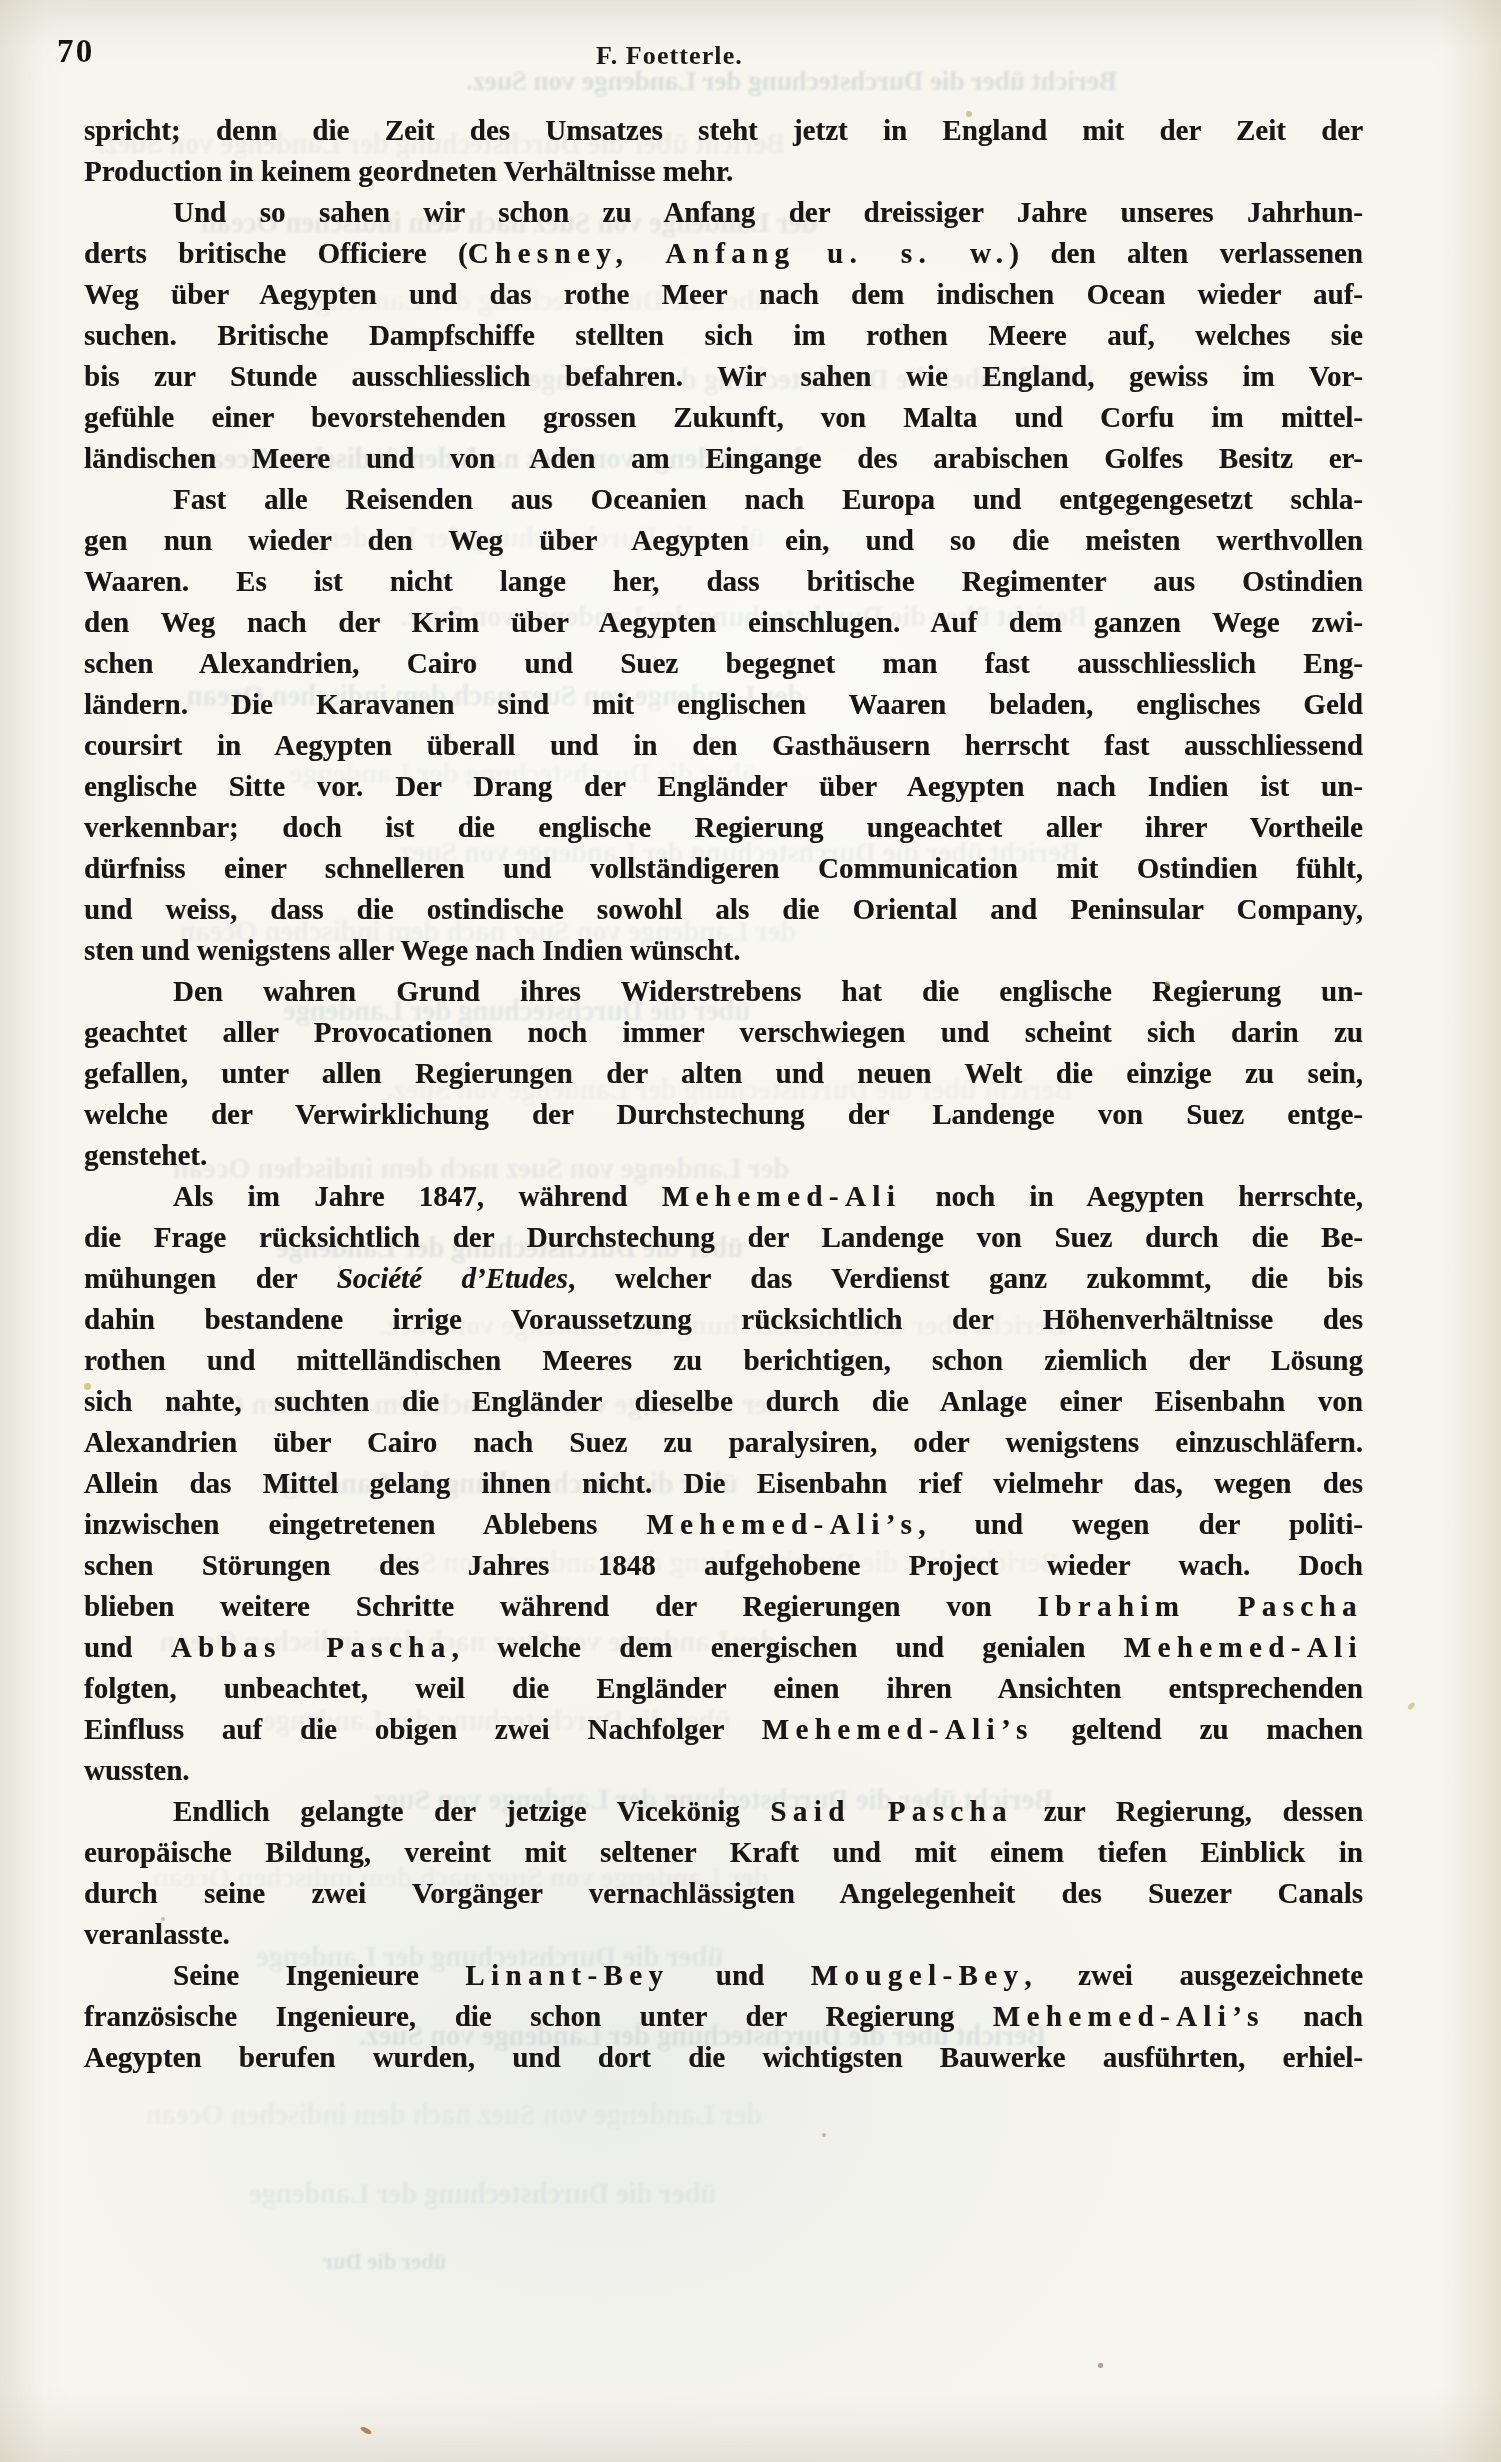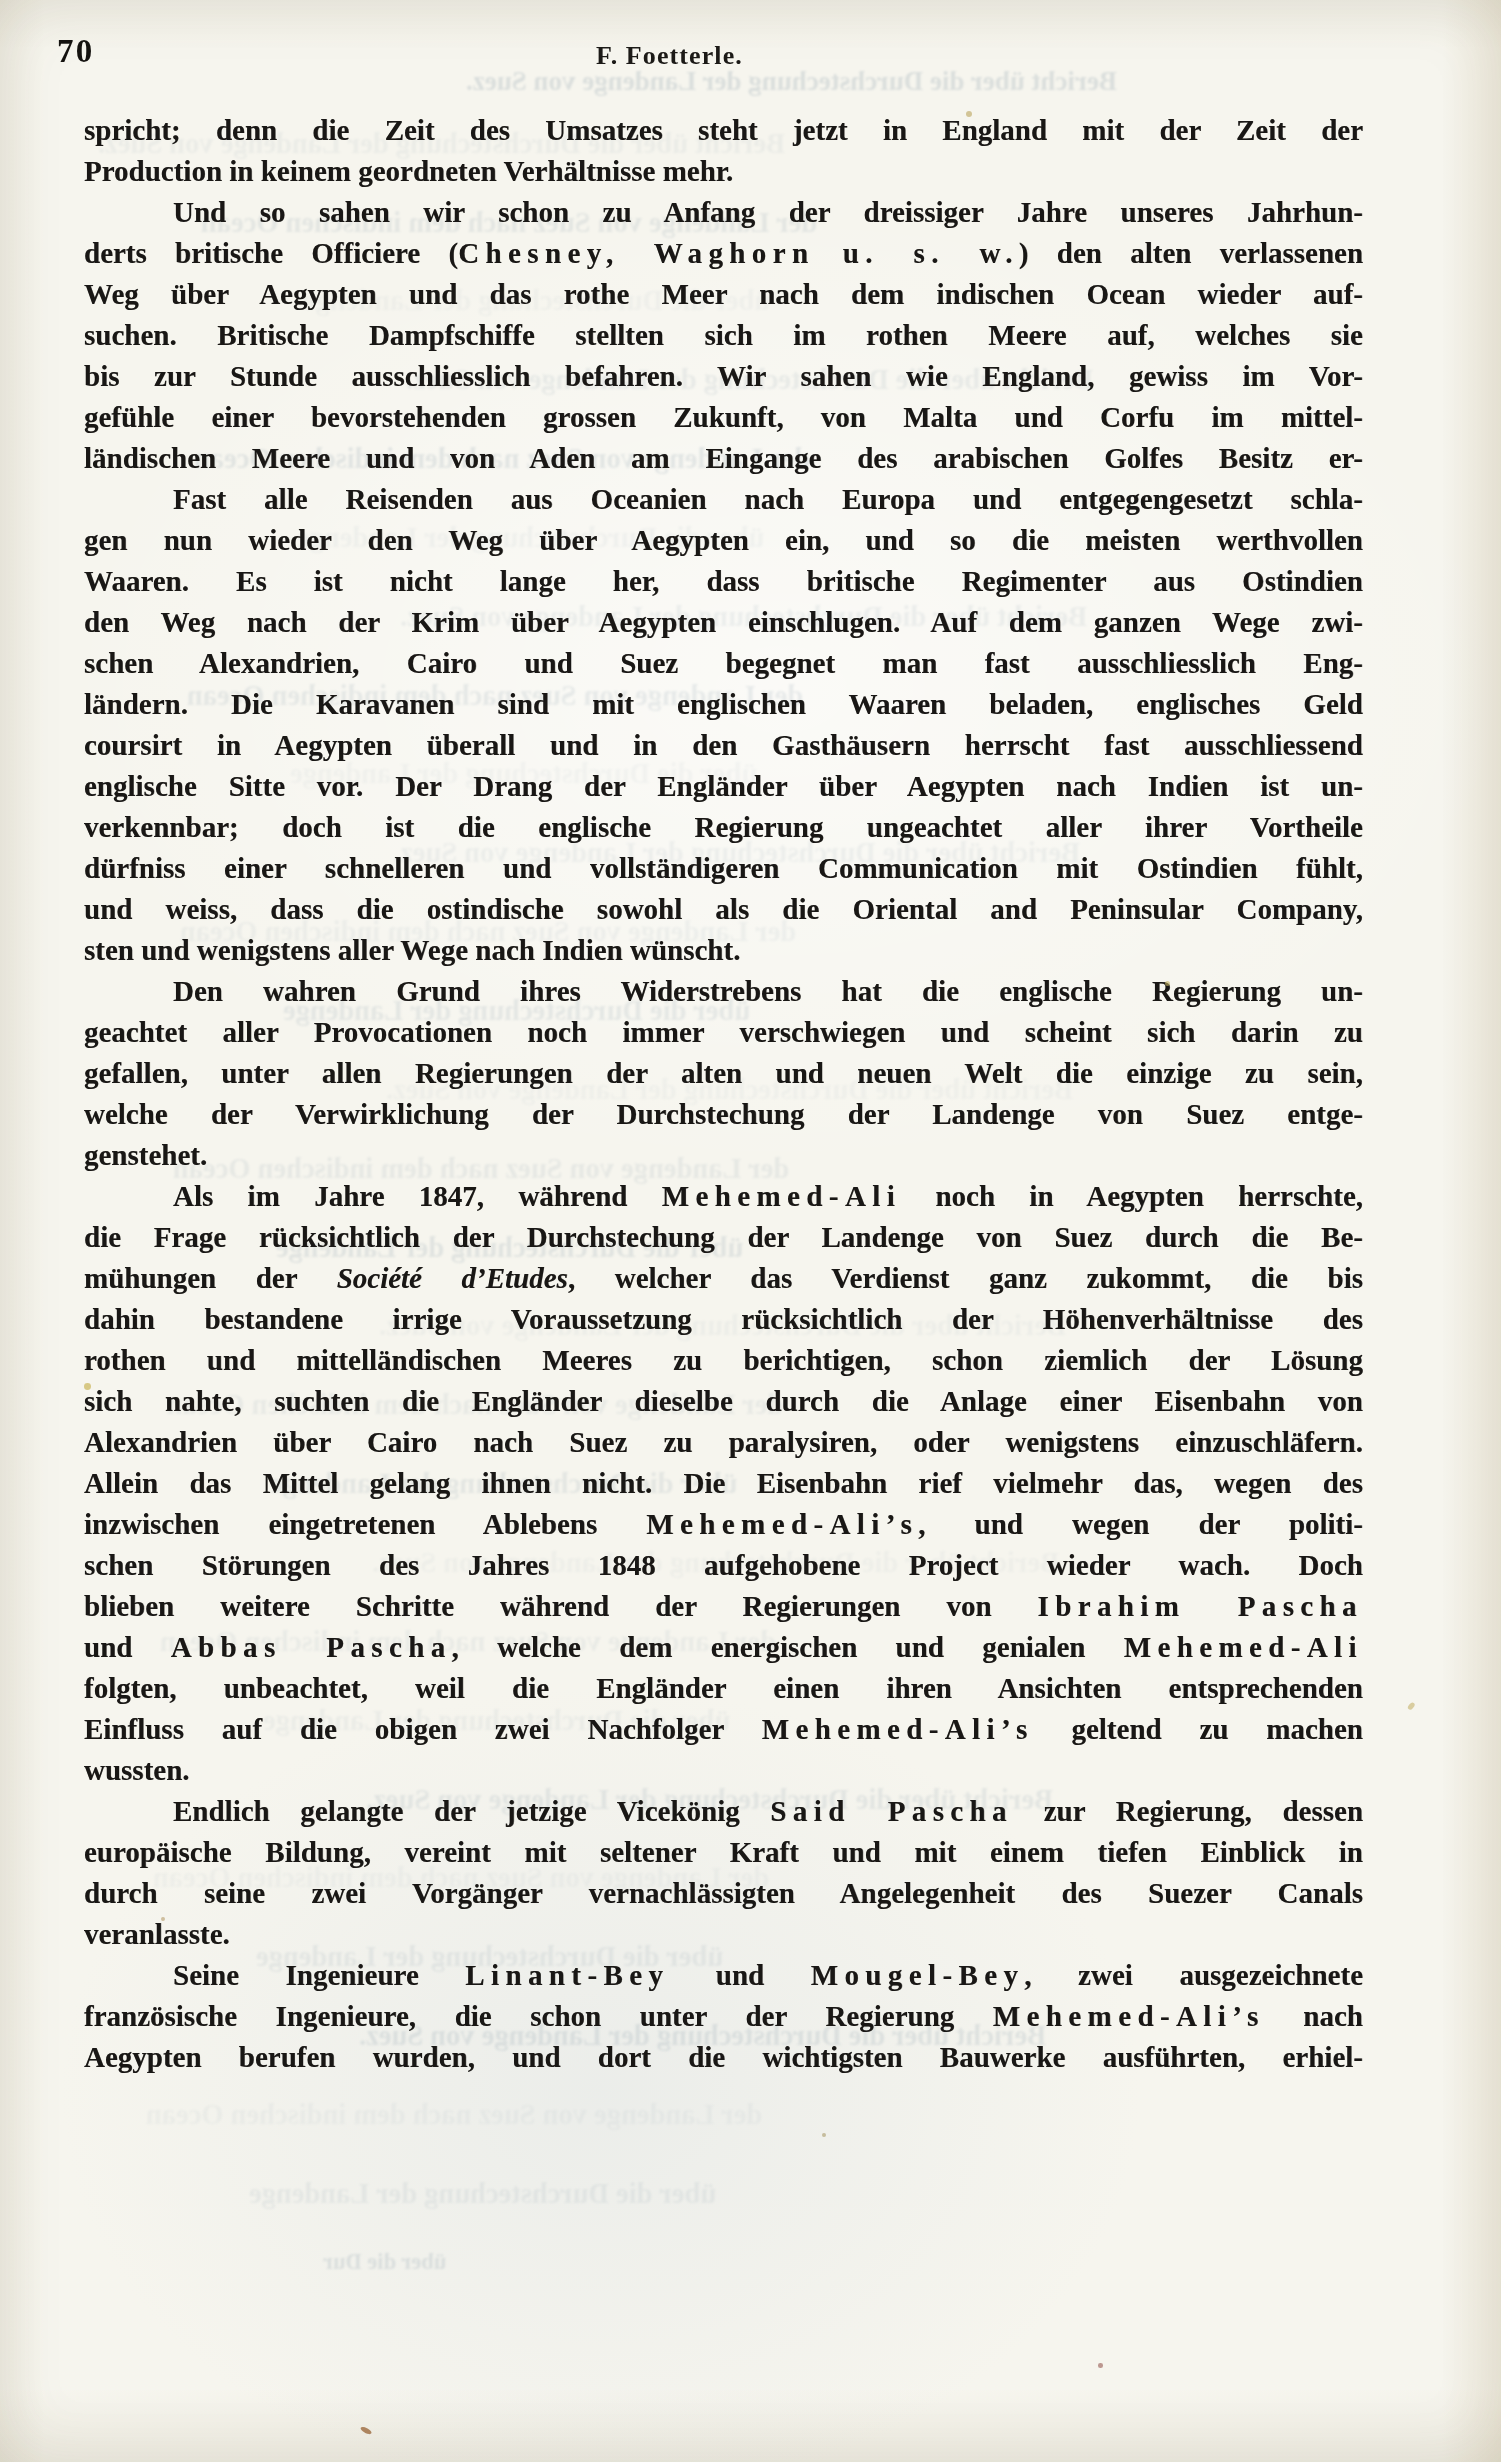--- a/index.html
+++ b/index.html
@@ -95,21 +95,21 @@
       <div class="ghost-line" style="left: 323px; top: 2249px; font-size: 22.5px; opacity: 0.16;">über die Dur</div>
     </div>
 
   <div class="page-number">70</div>
   <div class="running-header">F. Foetterle.</div>
 
   <div class="body-text">
       <div class="line just"><span>spricht; denn die Zeit des Umsatzes steht jetzt in England mit der Zeit der</span></div>
       <div class="line"><span>Production in keinem geordneten Verhältnisse mehr.</span></div>
       <div class="line indent just"><span>Und so sahen wir schon zu Anfang der dreissiger Jahre unseres Jahrhun-</span></div>
-      <div class="line just"><span>derts britische Officiere (</span><span class="sperr">Chesney, Waghorn</span><span> </span><span class="sperr">u. s. w.</span><span>) den alten verlassenen</span></div>
+      <div class="line just"><span>derts britische Officiere (</span><span class="sperr">Chesney, Anfang</span><span> </span><span class="sperr">u. s. w.</span><span>) den alten verlassenen</span></div>
       <div class="line just"><span>Weg über Aegypten und das rothe Meer nach dem indischen Ocean wieder auf-</span></div>
       <div class="line just"><span>suchen. Britische Dampfschiffe stellten sich im rothen Meere auf, welches sie</span></div>
       <div class="line just"><span>bis zur Stunde ausschliesslich befahren. Wir sahen wie England, gewiss im Vor-</span></div>
       <div class="line just"><span>gefühle einer bevorstehenden grossen Zukunft, von Malta und Corfu im mittel-</span></div>
       <div class="line just"><span>ländischen Meere und von Aden am Eingange des arabischen Golfes Besitz er-</span></div>
       <div class="line indent just"><span>Fast alle Reisenden aus Oceanien nach Europa und entgegengesetzt schla-</span></div>
       <div class="line just"><span>gen nun wieder den Weg über Aegypten ein, und so die meisten werthvollen</span></div>
       <div class="line just"><span>Waaren. Es ist nicht lange her, dass britische Regimenter aus Ostindien</span></div>
       <div class="line just"><span>den Weg nach der Krim über Aegypten einschlugen. Auf dem ganzen Wege zwi-</span></div>
       <div class="line just"><span>schen Alexandrien, Cairo und Suez begegnet man fast ausschliesslich Eng-</span></div>

